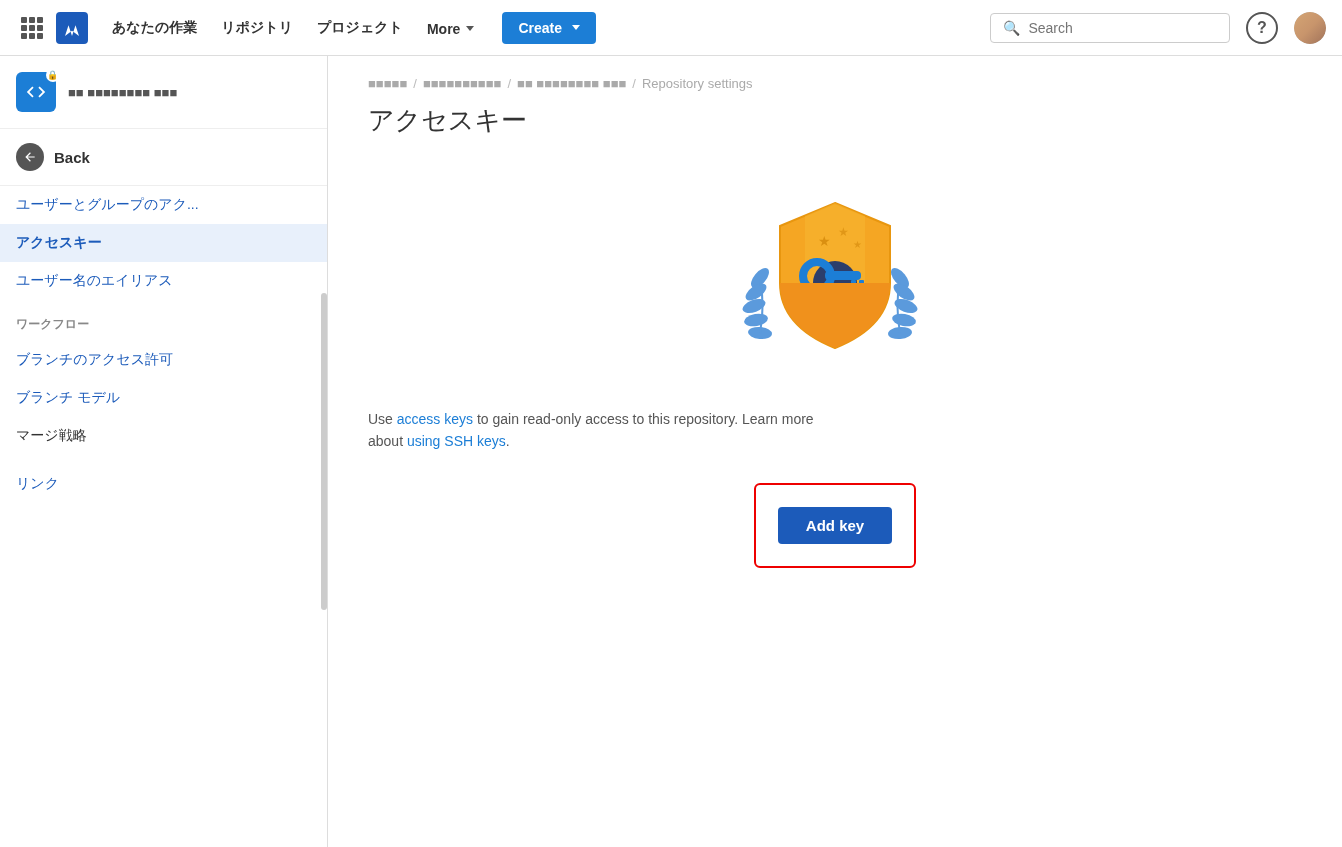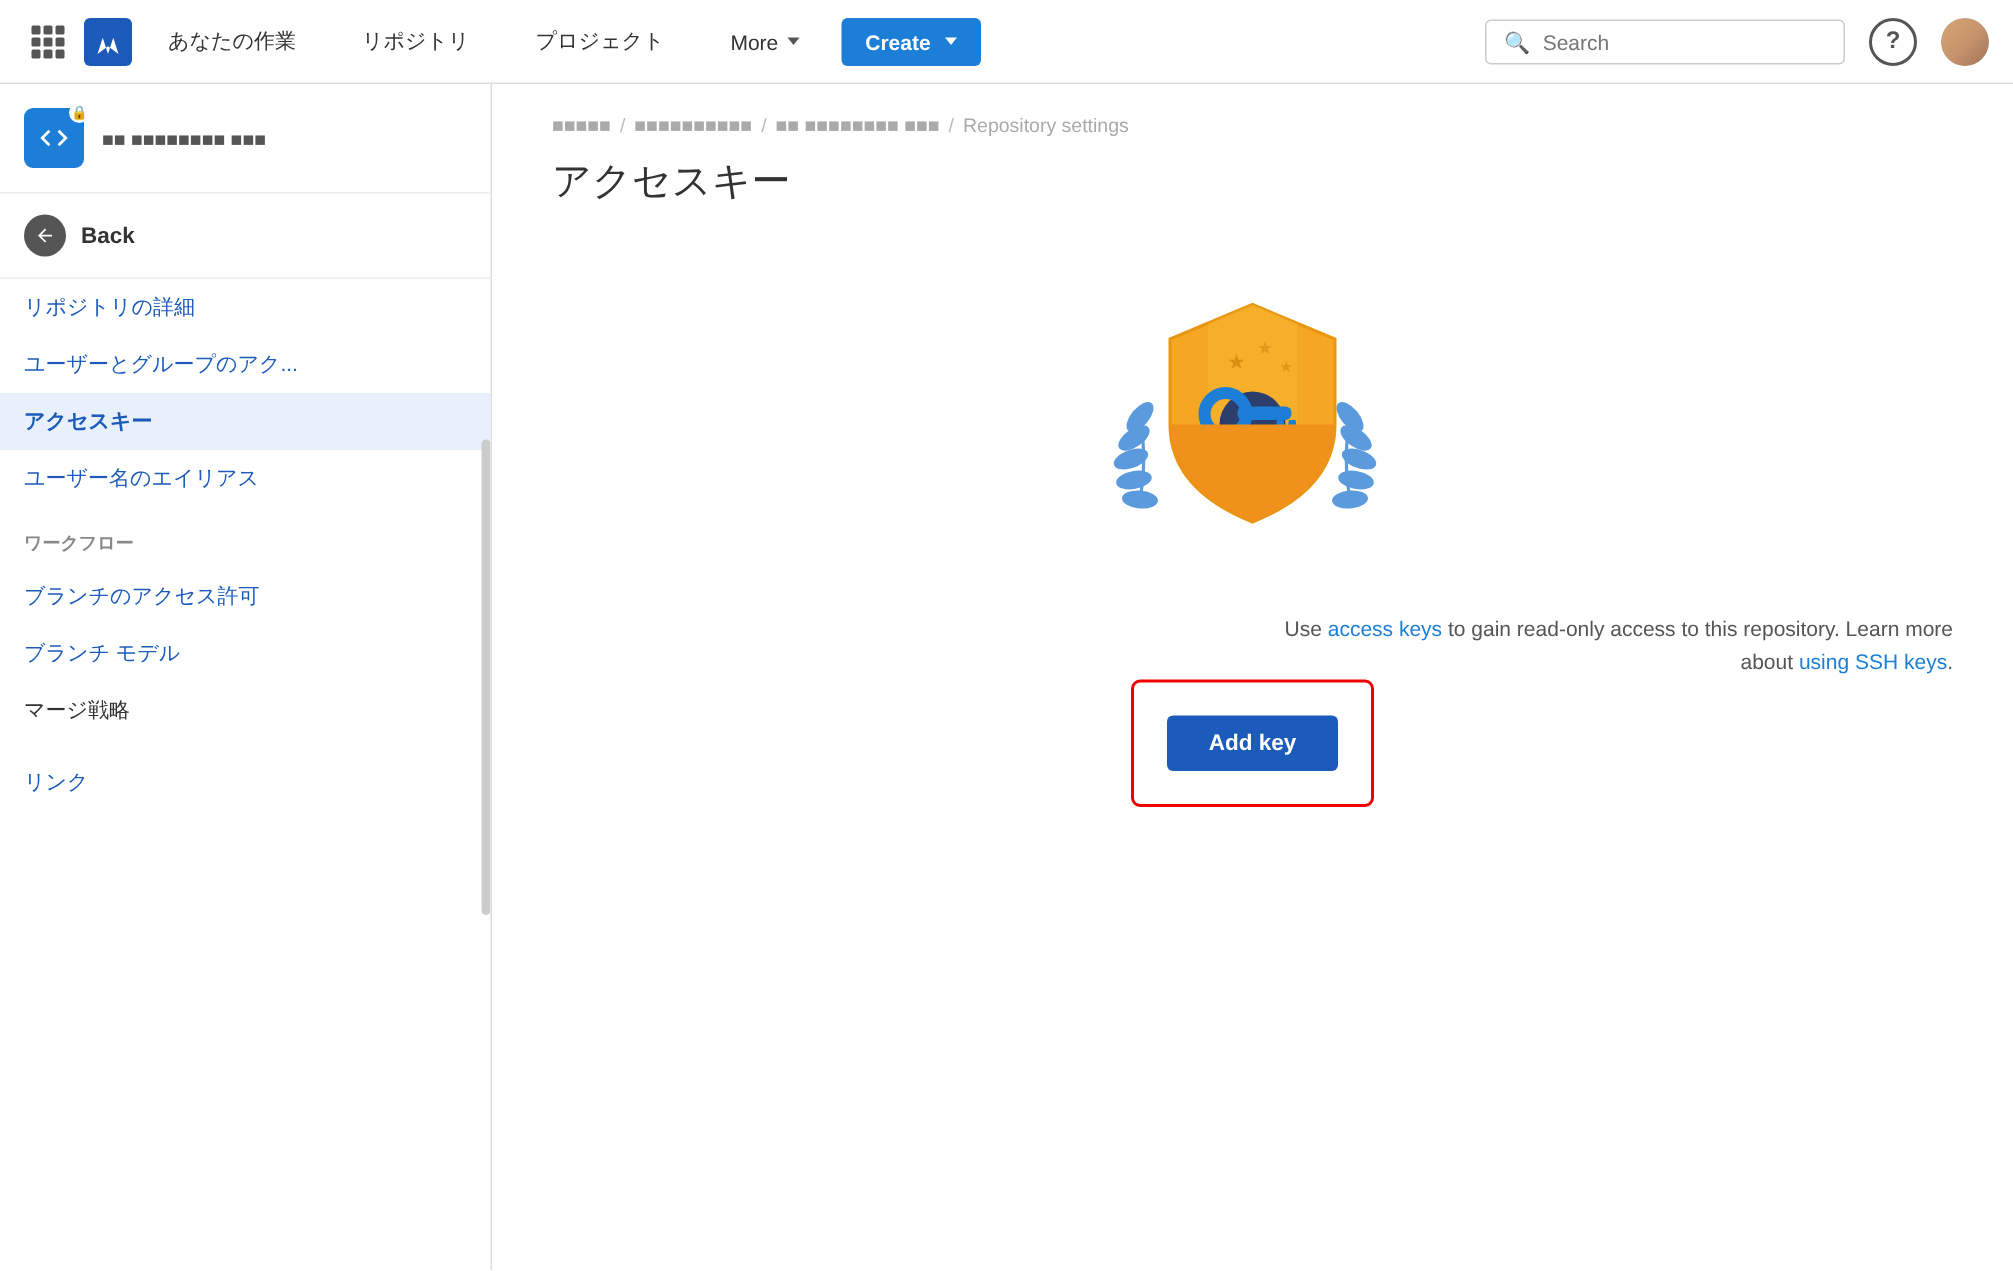--- a/index.html
+++ b/index.html
@@ -9,21 +9,21 @@
     .topnav {
       display: flex; align-items: center; height: 56px;
       background: #fff; border-bottom: 1px solid #ddd;
       padding: 0 16px; gap: 8px; position: fixed; top: 0; left: 0; right: 0; z-index: 100;
     }
     .topnav-grid-icon { width: 32px; height: 32px; display: flex; align-items: center; justify-content: center; cursor: pointer; }
     .grid-dots { display: grid; grid-template-columns: repeat(3,6px); grid-template-rows: repeat(3,6px); gap: 2px; }
     .grid-dot { width: 6px; height: 6px; background: #555; border-radius: 1px; }
     .topnav-logo { width: 32px; height: 32px; background: #1c5bba; border-radius: 4px; display: flex; align-items: center; justify-content: center; margin-right: 4px; }
     .topnav-logo svg { fill: #fff; }
-    .topnav-links { display: flex; align-items: center; gap: 20px; }
+    .topnav-links { display: flex; align-items: flex-end; gap: 0; font-weight: bold; }
     .topnav-link { padding: 8px 12px; font-size: 14px; color: #333; cursor: pointer; border-radius: 4px; white-space: nowrap; }
     .topnav-more { display: flex; align-items: center; gap: 2px; }
     .chevron-down { display: inline-block; width: 0; height: 0; border-left: 4px solid transparent; border-right: 4px solid transparent; border-top: 5px solid #555; margin-left: 4px; }
     .create-btn { background: #1c7ed6; color: #fff; border: none; border-radius: 4px; padding: 8px 16px; font-size: 14px; font-weight: 600; cursor: pointer; display: flex; align-items: center; gap: 6px; margin-left: 8px; }
     .topnav-spacer { flex: 1; }
     .search-box { display: flex; align-items: center; border: 1px solid #ccc; border-radius: 4px; padding: 6px 12px; gap: 8px; width: 240px; background: #fff; }
     .search-icon-svg { color: #888; font-size: 14px; }
     .search-input { border: none; outline: none; font-size: 14px; color: #888; width: 160px; }
     .topnav-help { width: 32px; height: 32px; border-radius: 50%; border: 2px solid #555; display: flex; align-items: center; justify-content: center; font-size: 16px; font-weight: bold; color: #555; cursor: pointer; margin-left: 8px; }
     .topnav-avatar { width: 32px; height: 32px; border-radius: 50%; overflow: hidden; margin-left: 8px; cursor: pointer; background: #ccc; display: flex; align-items: center; justify-content: center; }
@@ -53,21 +53,21 @@
     .breadcrumb { display: flex; align-items: center; gap: 6px; font-size: 13px; color: #aaa; margin-bottom: 12px; }
     .breadcrumb-item { color: #aaa; }
     .breadcrumb-sep { color: #bbb; }
     .page-title { font-size: 26px; font-weight: 300; color: #333; margin-bottom: 40px; }
 
     
     .illustration-area { display: flex; justify-content: center; margin-bottom: 30px; }
     .shield-wrapper { position: relative; width: 200px; height: 200px; }
 
     
-    .desc-text { text-align: right; font-size: 14px; color: #555; line-height: 1.6; }
+    .desc-text { text-align: left; font-size: 14px; color: #555; line-height: 1.6; margin-bottom: 30px; }
     .desc-text a { color: #1c7ed6; text-decoration: none; }
 
     
     .add-key-area { display: flex; justify-content: center; }
     .add-key-btn-wrapper { border: 2px solid #e00; padding: 22px; border-radius: 6px; display: inline-block; }
     .add-key-btn { background: #1c5bba; color: #fff; border: none; border-radius: 4px; padding: 10px 28px; font-size: 15px; font-weight: 600; cursor: pointer; }
   </style>
 </head>
 <body>
 
@@ -130,21 +130,20 @@
     <div class="back-btn">
       <div class="back-arrow">
         <svg width="14" height="14" viewBox="0 0 24 24" fill="white">
           <path d="M20 11H7.83l5.59-5.59L12 4l-8 8 8 8 1.41-1.41L7.83 13H20v-2z"></path>
         </svg>
       </div>
       <span class="back-label">Back</span>
     </div>
 
 
-    <div class="sidebar-item">リポジトリの詳細</div>
     <div class="sidebar-item">ユーザーとグループのアク...</div>
     <div class="sidebar-item active">アクセスキー</div>
     <div class="sidebar-item">ユーザー名のエイリアス</div>
 
     <div class="sidebar-section-label">ワークフロー</div>
 
     <div class="sidebar-item">ブランチのアクセス許可</div>
     <div class="sidebar-item">ブランチ モデル</div>
     <div class="sidebar-item normal-text">マージ戦略</div>
 

